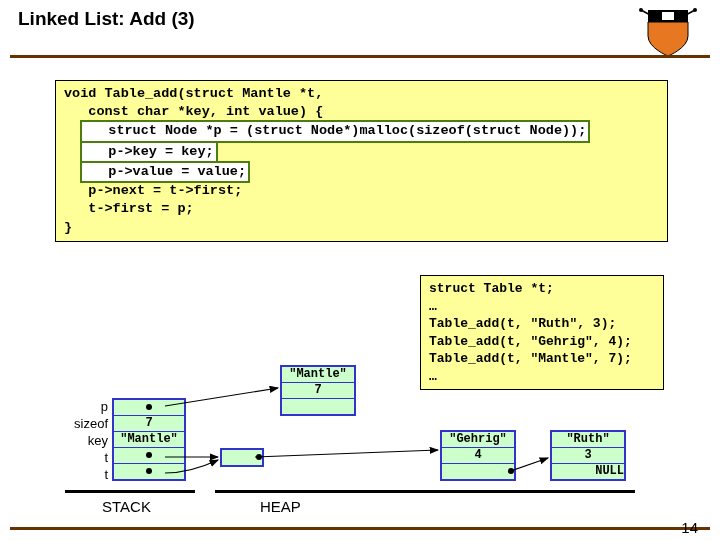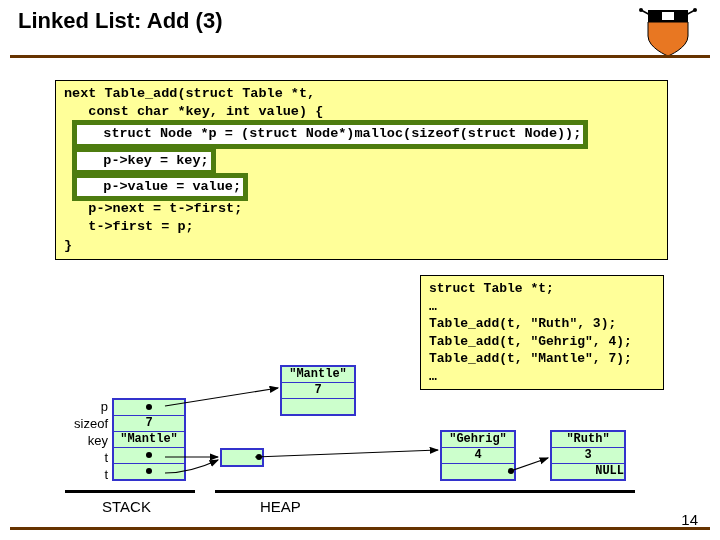--- a/index.html
+++ b/index.html
@@ -15,21 +15,21 @@
   .slide {
     width: 720px;
     height: 540px;
     position: relative;
     box-sizing: border-box;
   }
   .title {
     position: absolute;
     top: 8px;
     left: 18px;
-    font-size: 22px;
+    font-size: 19px;
     font-weight: bold;
     color: #000;
   }
   .shield {
     position: absolute;
     top: 6px;
     right: 22px;
     width: 60px;
     height: 55px;
   }
@@ -54,34 +54,34 @@
     color: #000;
     box-sizing: border-box;
   }
   .codebox.main {
     top: 80px;
     left: 55px;
     width: 613px;
   }
   .codebox .hl {
     background: #fff;
-    border: 5px solid #4d7c0f;
+    border: 2px solid #4d7c0f;
     display: inline-block;
     padding: 0 2px;
-    margin: -1px 8px;
+    margin: -1px 16px;
   }
   .codebox.side {
     top: 275px;
     left: 420px;
     width: 244px;
     font-size: 13px;
   }
   .pagenum {
     position: absolute;
-    bottom: 12px;
+    bottom: 4px;
     right: 22px;
     font-size: 15px;
     color: #000;
   }
   
   .diag {
     position: absolute;
     top: 380px;
     left: 60px;
     width: 600px;
@@ -168,21 +168,21 @@
       <line x1="3" y1="4" x2="14" y2="10" stroke="#000" stroke-width="1.5"></line>
       <line x1="57" y1="4" x2="46" y2="10" stroke="#000" stroke-width="1.5"></line>
       <circle cx="3" cy="4" r="2" fill="#000"></circle>
       <circle cx="57" cy="4" r="2" fill="#000"></circle>
     </svg>
   </div>
 
   <div class="rule top"></div>
   <div class="rule bottom"></div>
 
-  <div class="codebox main"><span>next Table_add(struct Table *t,</span>
+  <div class="codebox main"><span>void Table_add(struct Mantle *t,</span>
 <span>   const char *key, int value) {</span>
 <span class="hl">   struct Node *p = (struct Node*)malloc(sizeof(struct Node));</span>
 <span class="hl">   p-&gt;key = key;</span>
 <span class="hl">   p-&gt;value = value;</span>
 <span>   p-&gt;next = t-&gt;first;</span>
 <span>   t-&gt;first = p;</span>
 <span>}</span></div>
 
   <div class="codebox side"><span>struct Table *t;</span>
 <span>…</span>

